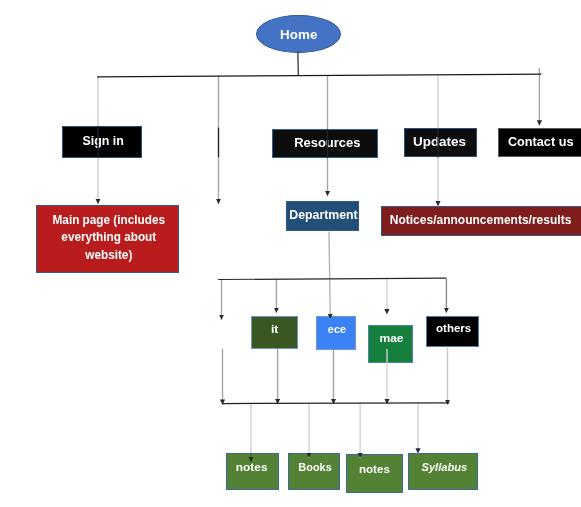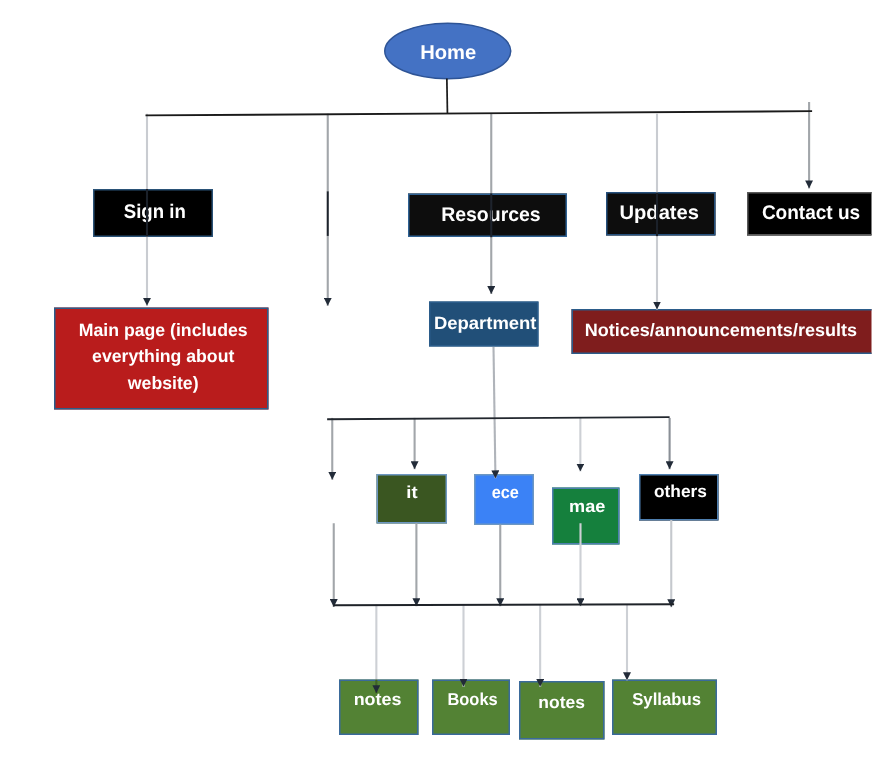--- a/index.html
+++ b/index.html
@@ -104,17 +104,17 @@
 
   <div class="node n4" style="left:197.5px;top:453.0px;width:53.1px;height:37.0px;background:#538234;border-color:#3A6A9B;">
     <span class="lbl" style="top:4.9px;transform:translateX(-0.85px) scaleX(1.038);">notes</span>
   </div>
   <div class="node n4" style="left:259.7px;top:453.1px;width:52.7px;height:37.2px;background:#538234;border-color:#3A6A9B;">
     <span class="lbl" style="top:5.0px;transform:translateX(0.7px) scaleX(0.953);">Books</span>
   </div>
   <div class="node n4" style="left:317.6px;top:454.2px;width:57.4px;height:38.8px;background:#538234;border-color:#3A6A9B;">
     <span class="lbl" style="top:6.0px;transform:translateX(-0.3px) scaleX(1.011);">notes</span>
   </div>
-  <div class="node n4" style="left:380.1px;top:453.2px;width:69.8px;height:37.3px;background:#538234;border-color:#3A6A9B;">
+  <div class="node n4" style="left:380.1px;top:453.2px;width:69.8px;height:37.3px;background:#538234;border-color:#3A6A9B;font-style:italic;">
     <span class="lbl" style="top:5.1px;transform:translateX(1.5px) scaleX(0.968);">Syllabus</span>
   </div>
 
 </div>
 
 </body></html>

